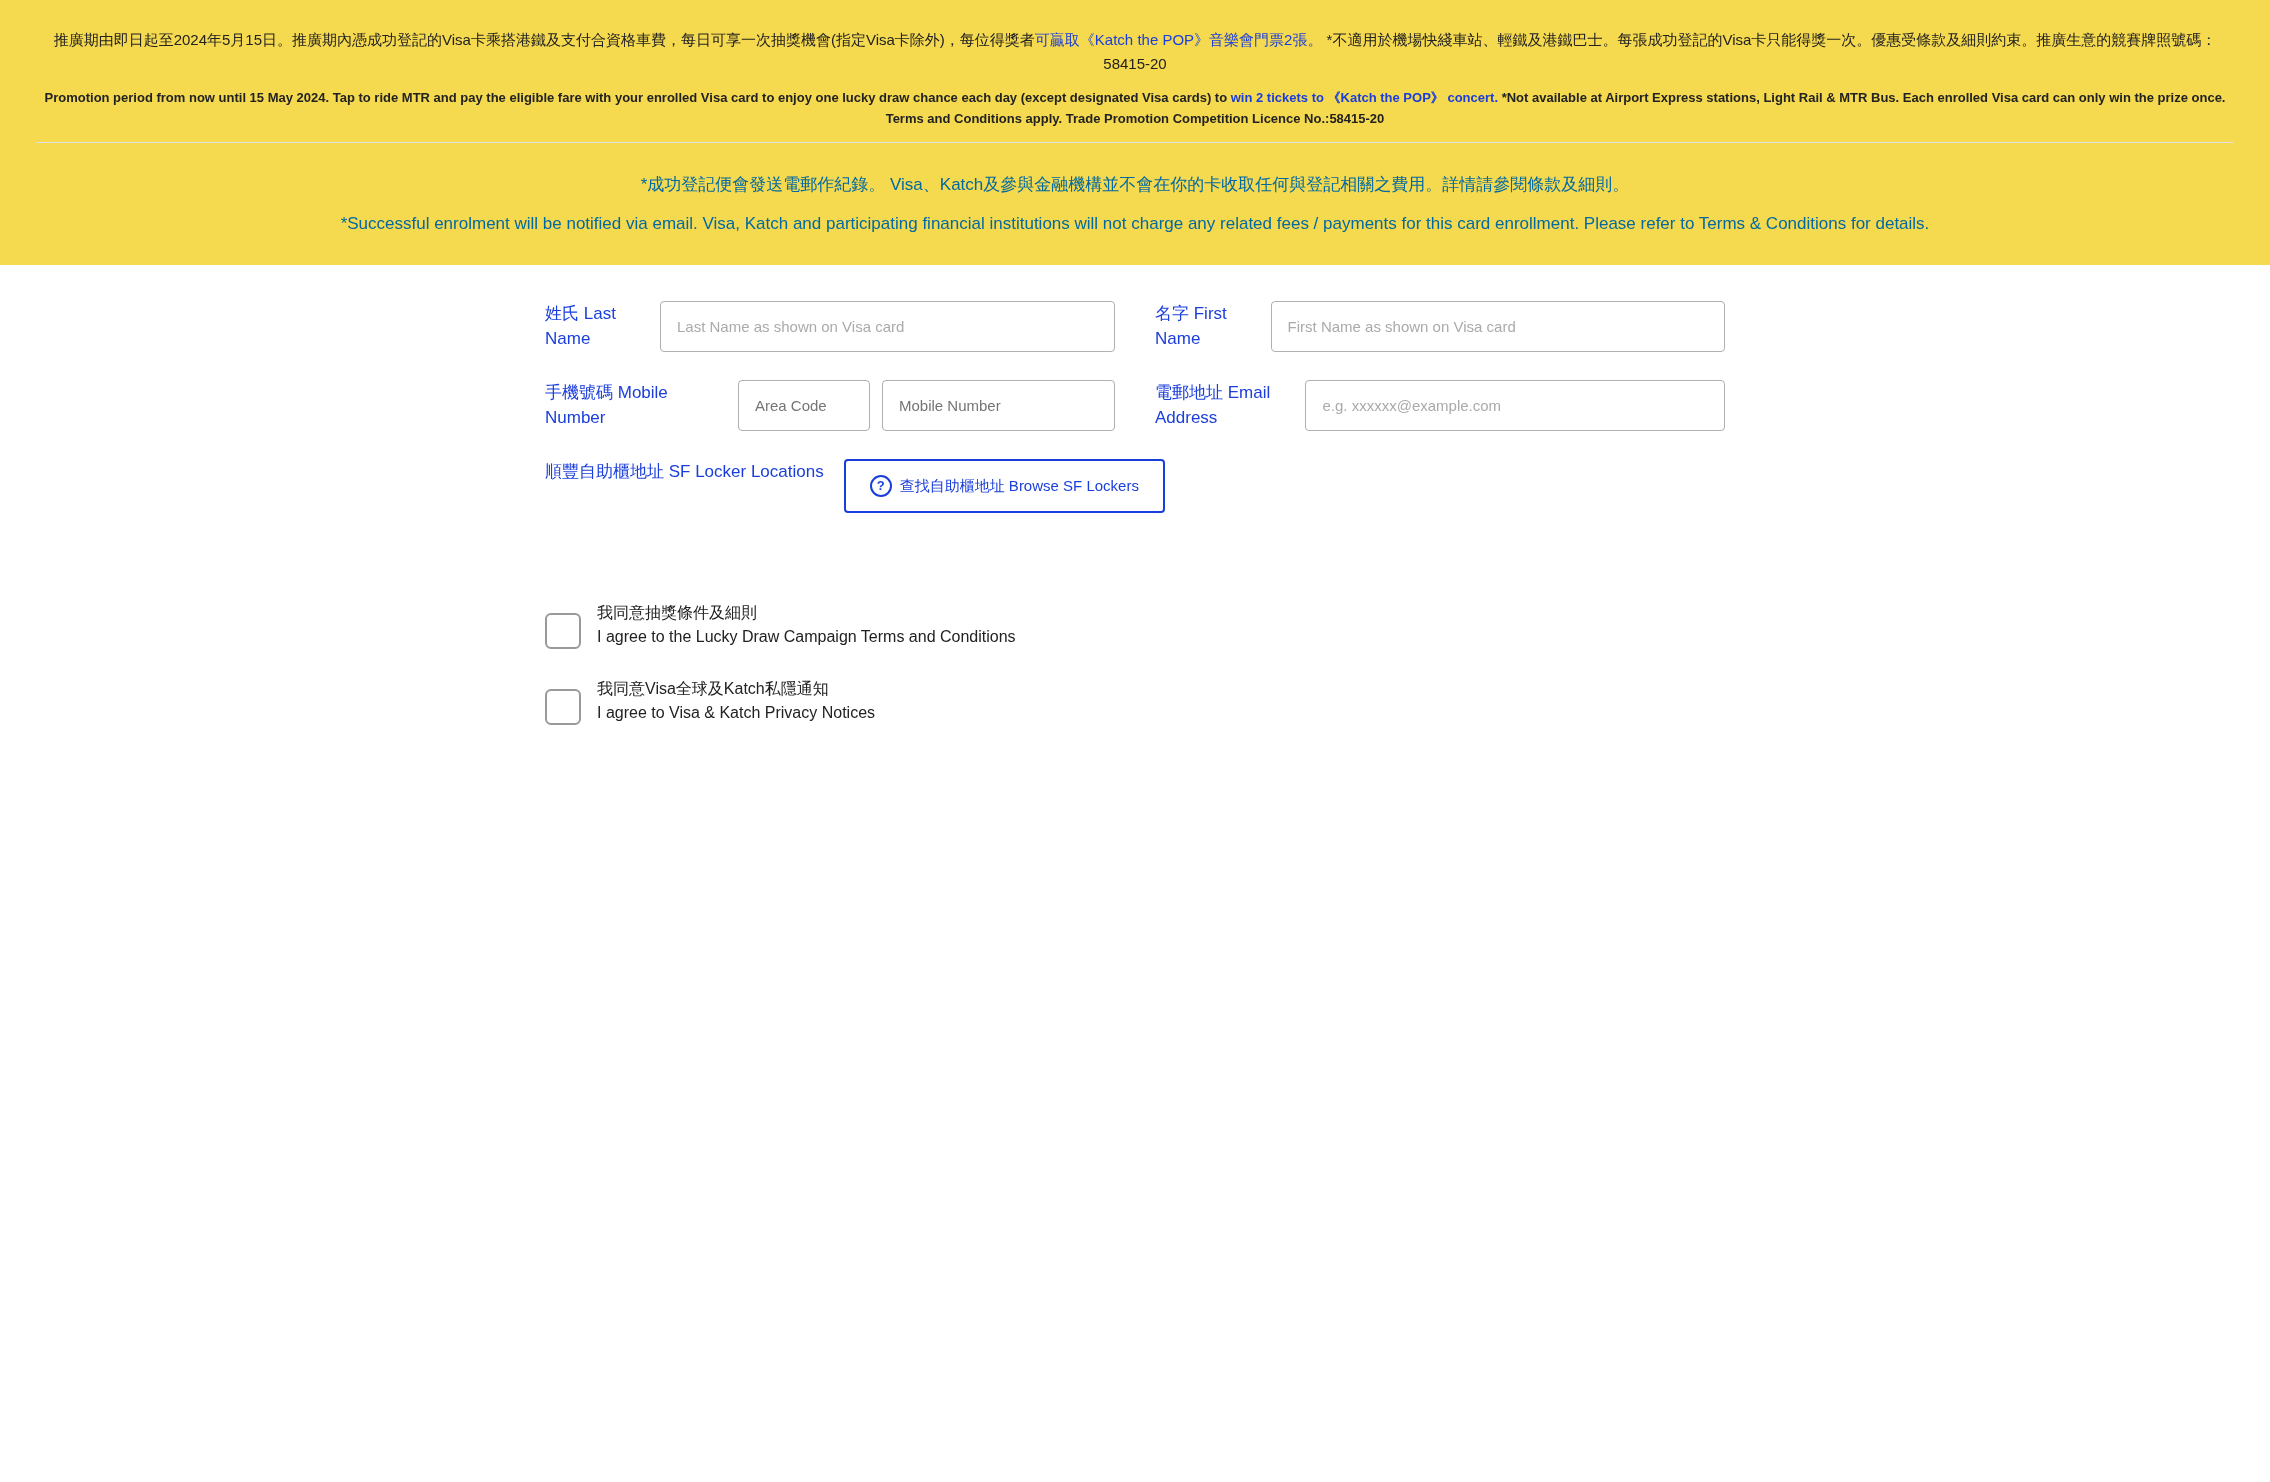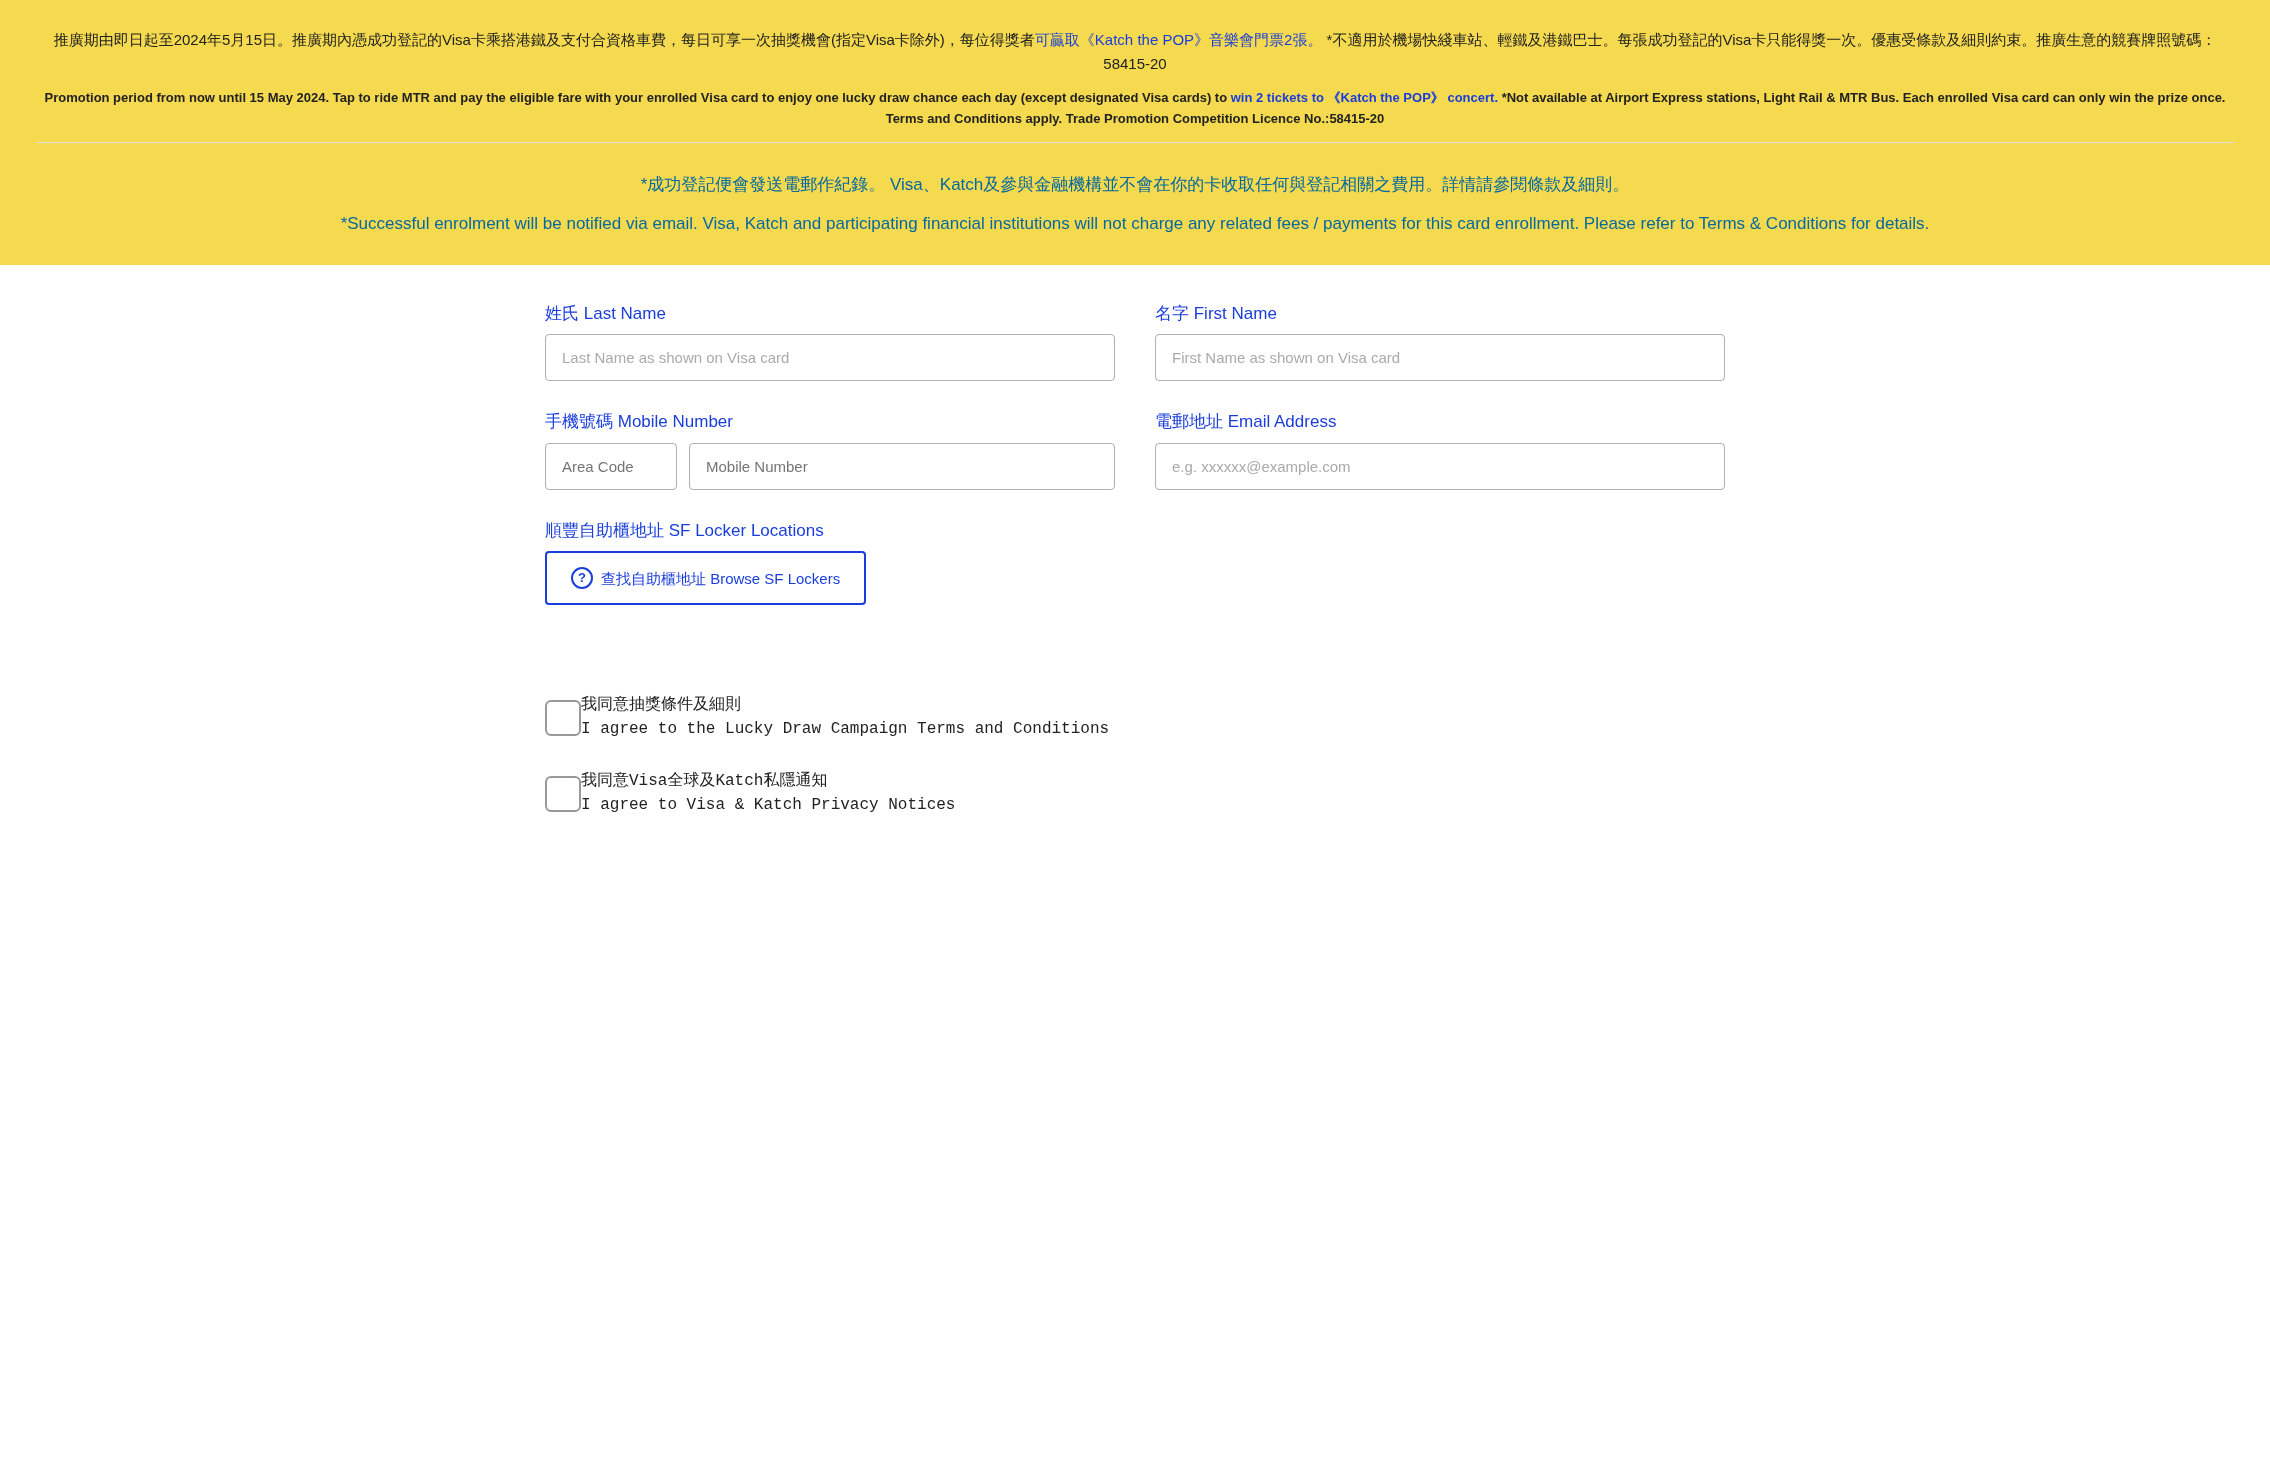--- a/index.html
+++ b/index.html
@@ -62,22 +62,22 @@
 
     .form-row {
       display: flex;
       gap: 40px;
       margin-bottom: 28px;
     }
 
     .form-group {
       flex: 1;
       display: flex;
-      flex-direction: column;
-      gap: 8px;
+      flex-direction: row;
+      gap: 20px;
     }
 
     .form-label {
       color: #1a3edb;
       font-size: 17px;
       font-weight: 500;
     }
 
     .form-input {
       border: 1.5px solid #b0b0b0;
@@ -172,23 +172,23 @@
     }
 
     .checkbox-section {
       padding: 20px 60px 20px 60px;
       max-width: 1300px;
       margin: 0 auto;
     }
 
     .checkbox-group {
       display: flex;
-      align-items: center;
+      align-items: flex-end;
+      gap: 16px;
       margin-bottom: 28px;
-      font-family: Liberation Mono, monospace;
     }
 
     .checkbox-box {
       width: 36px;
       height: 36px;
       border: 2px solid #999;
       border-radius: 6px;
       flex-shrink: 0;
       margin-top: 2px;
       background: #fff;

